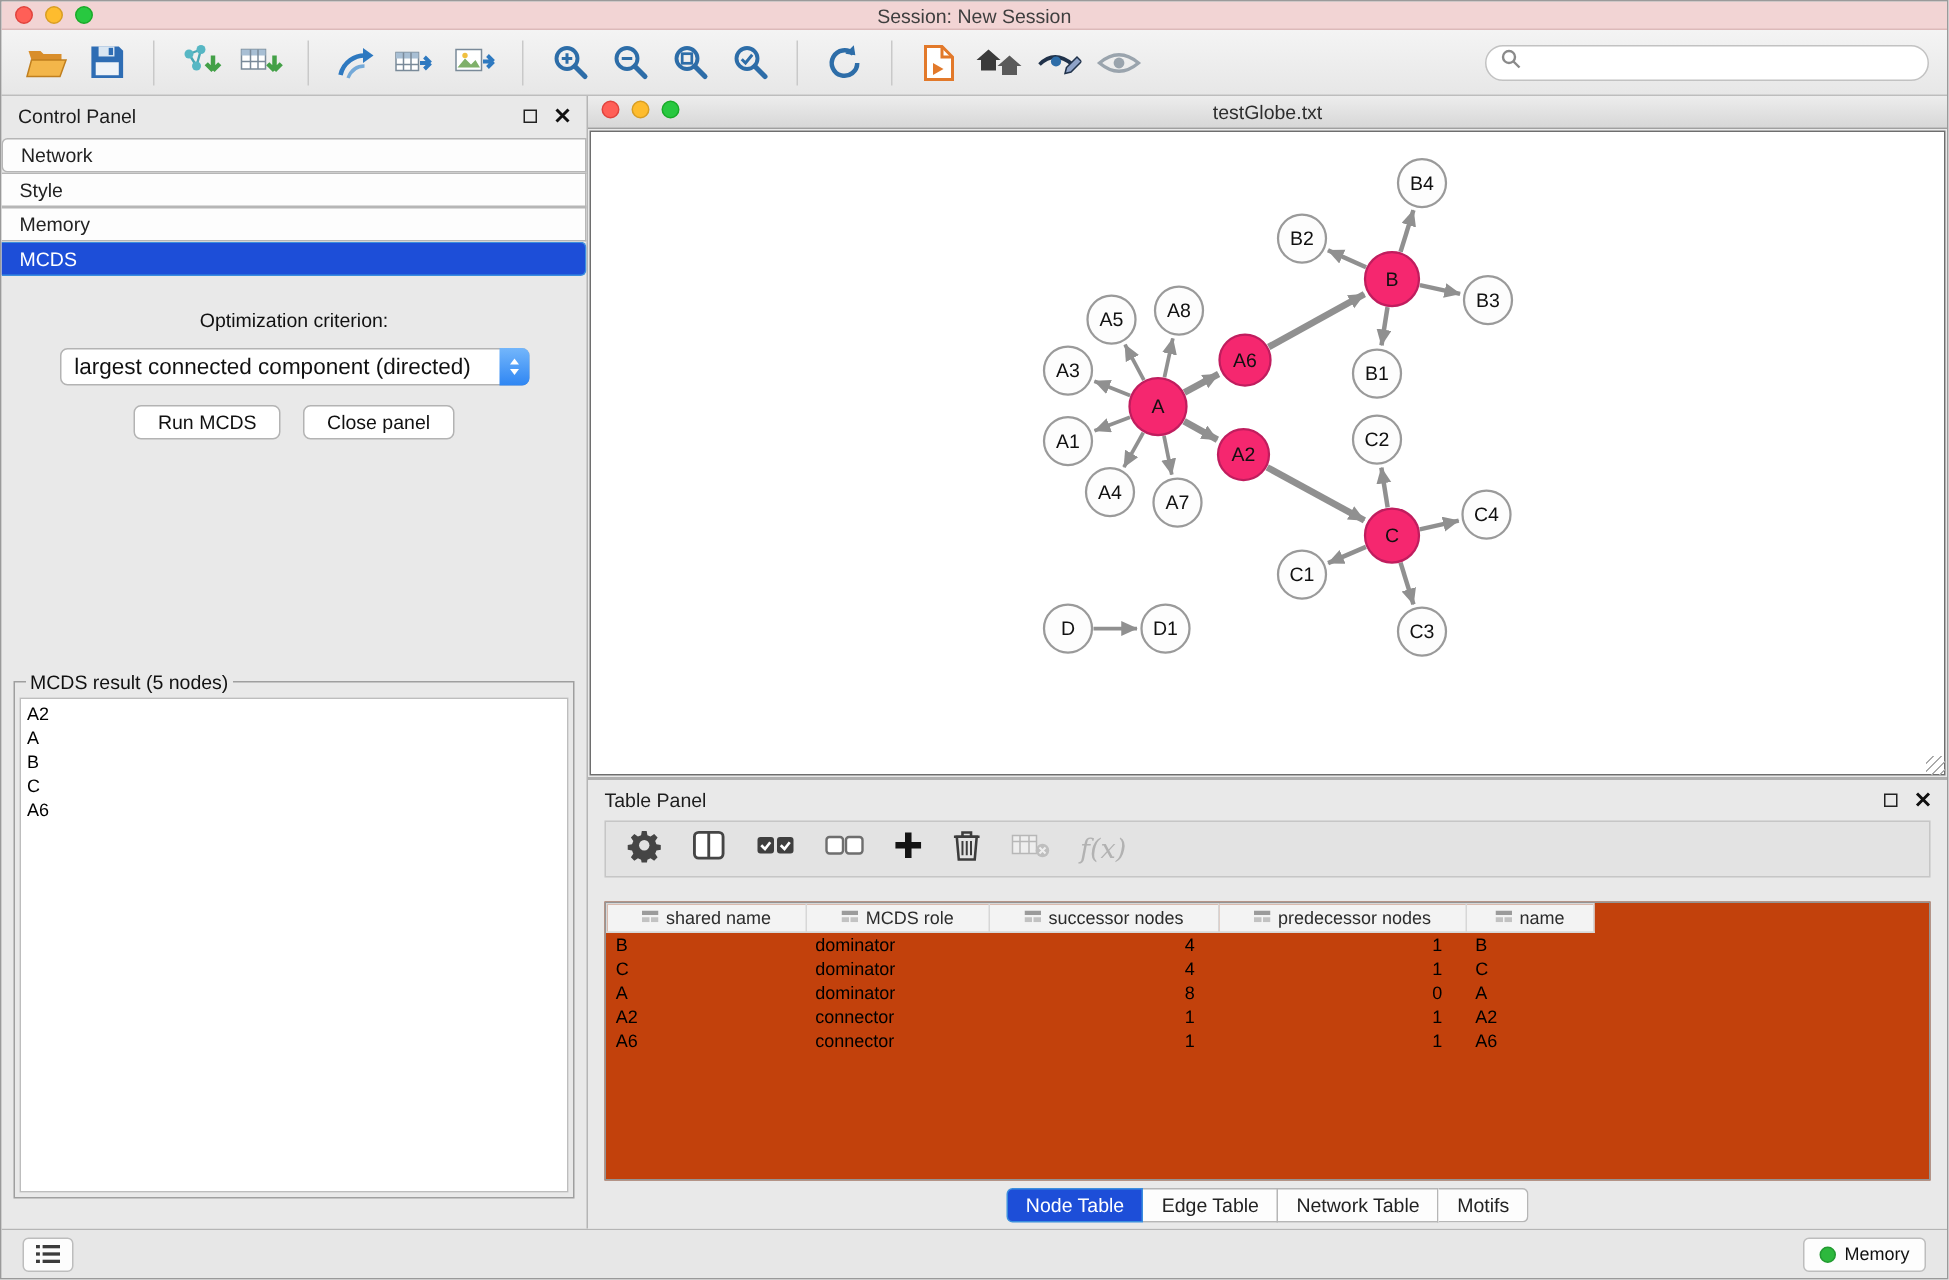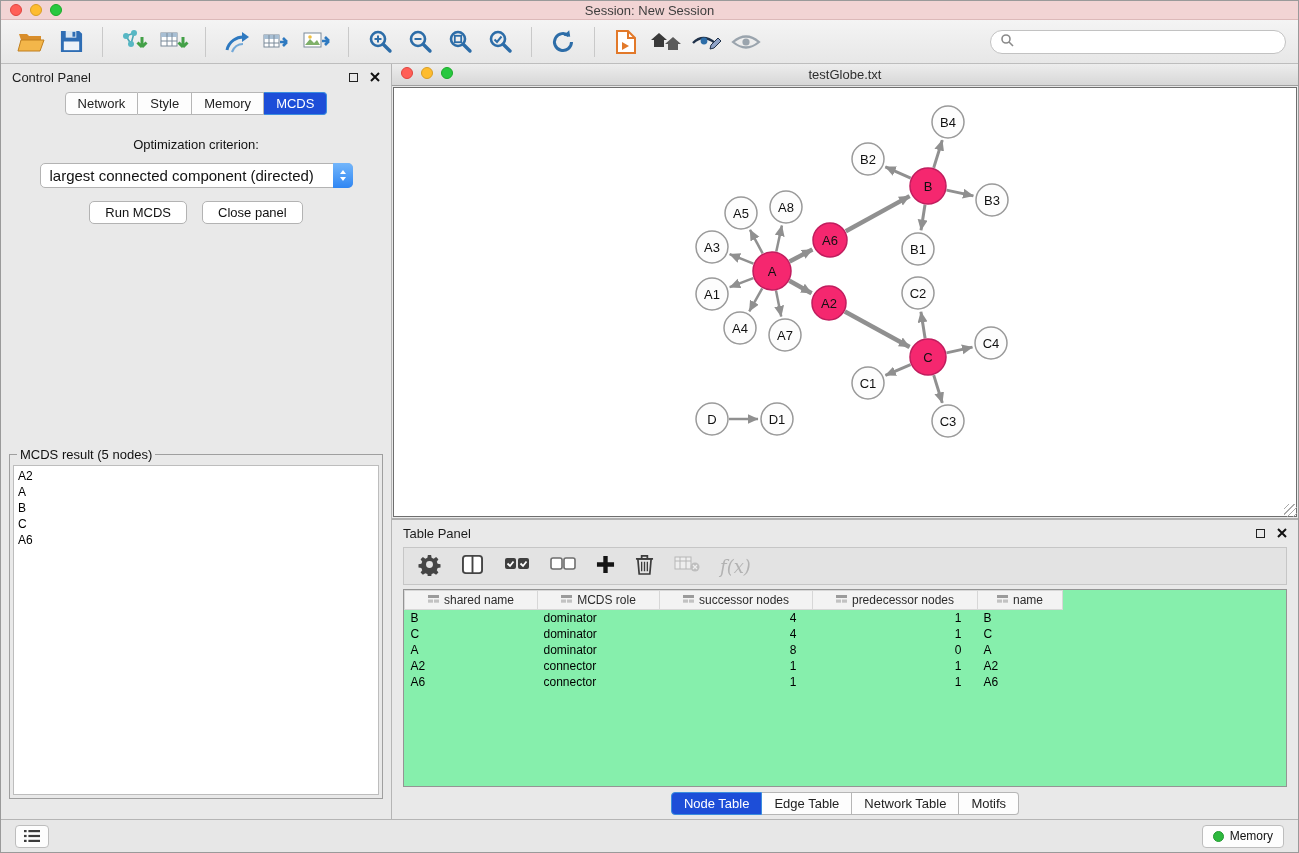--- a/index.html
+++ b/index.html
@@ -23,21 +23,21 @@
   .searchbox input { border:none; outline:none; flex:1; font-size:12px; background:transparent; color:#333; }
 
   
   .main { display:flex; height:755px; }
 
   
   .control-panel { width:391px; background:#e9e9e9; border-right:1px solid #b5b5b5; display:flex; flex-direction:column; }
   .panel-header { height:26px; display:flex; align-items:center; padding:0 11px; font-size:13px; color:#1d1d1d; }
   .hdr-icons { margin-left:auto; display:flex; align-items:center; gap:12px; }
   .hdr-box { width:9px; height:9px; border:1.5px solid #222; display:inline-block; }
-  .tabs-row { display:flex; justify-content:center; margin:2px 0 6px; }
+  .tabs-row { display:flex; justify-content:center; margin:2px 0 6px;flex-direction:column; }
   .ui-tab { padding:3px 12px; font-size:13px; background:#fdfdfd; border:1px solid #b6b6b6; border-left:none; color:#222; cursor:default; }
   .ui-tab:first-child { border-left:1px solid #b6b6b6; border-radius:4px 0 0 4px; }
   .ui-tab:last-child { border-radius:0 4px 4px 0; }
   .ui-tab.active { background:#1d4ed8; border-color:#3b8ede; color:#fff; }
   .opt-label { text-align:center; font-size:13px; color:#111; margin-top:16px; }
   .dropdown { margin:11px auto 0; width:313px; height:25px; background:#fff; border:1px solid #b3b3b3; border-radius:5px; display:flex; align-items:center; font-size:15px; color:#111; padding-left:9px; position:relative; }
   .dd-stepper { position:absolute; right:-1px; top:-1px; width:20px; height:25px; background:linear-gradient(#73b6fb,#2f86f3); border-radius:0 5px 5px 0; display:flex; flex-direction:column; align-items:center; justify-content:center; gap:3px; }
   .tri-up { width:0; height:0; border-left:3.5px solid transparent; border-right:3.5px solid transparent; border-bottom:4.5px solid #fff; }
   .tri-down { width:0; height:0; border-left:3.5px solid transparent; border-right:3.5px solid transparent; border-top:4.5px solid #fff; }
   .btn-row { display:flex; justify-content:center; gap:15px; margin-top:13px; }
@@ -55,21 +55,21 @@
   .nw-titlebar { height:22px; background:linear-gradient(#ededed,#d7d7d7); border-bottom:1px solid #9f9f9f; position:relative; display:flex; align-items:center; }
   .nw-title { flex:1; text-align:center; font-size:13px; color:#2e2e2e; }
   .nw-canvas { position:absolute; top:23px; left:1px; right:1px; bottom:1px; background:#fff; border:1px solid #6e6e6e; overflow:hidden; }
   .nw-canvas svg { display:block; }
   .grip { position:absolute; right:1px; bottom:1px; width:13px; height:13px; background:repeating-linear-gradient(135deg, transparent 0 3px, #aaa 3px 4px); }
 
   
   .table-panel { flex:1; display:flex; flex-direction:column; background:#e9e9e9; }
   .tp-toolbar { height:38px; background:#e3e3e3; border:1px solid #c6c6c6; margin:1px 11px 0; display:flex; align-items:center; gap:20px; padding:0 14px; }
   .fx { font-family:"DejaVu Serif", serif; font-style:italic; font-size:18px; color:#b2b2b2; }
-  .tp-table-wrap { margin:4px 11px 0; background:#86efac; border:1px solid #949494; flex:1; overflow:hidden; }
+  .tp-table-wrap { margin:16px 11px 0; background:#c2410c; border:1px solid #949494; flex:1; overflow:hidden; }
   table.node-table { border-collapse:collapse; table-layout:fixed; font-size:12px; }
   table.node-table th { background:#f3f3f3; border:1px solid #d7d7d7; font-weight:normal; font-size:12px; color:#2c2c2c; height:19px; padding:0 4px; }
   .th-inner { display:flex; align-items:center; justify-content:center; gap:5px; }
   table.node-table td { padding:0 6px; height:16px; color:#000; white-space:nowrap; overflow:hidden; }
   .tp-tabs { height:32px; display:flex; justify-content:center; align-items:center; }
 
   
   .statusbar { height:33px; background:#e7e7e7; border-top:1px solid #b5b5b5; display:flex; align-items:center; padding:0 14px; }
   .sb-btn { height:23px; background:#fdfdfd; border:1px solid #bdbdbd; border-radius:4px; display:flex; align-items:center; justify-content:center; padding:0 8px; }
   .memory-btn { margin-left:auto; height:23px; background:#fdfdfd; border:1px solid #bdbdbd; border-radius:4px; display:flex; align-items:center; gap:6px; padding:0 10px; font-size:12px; color:#111; }

